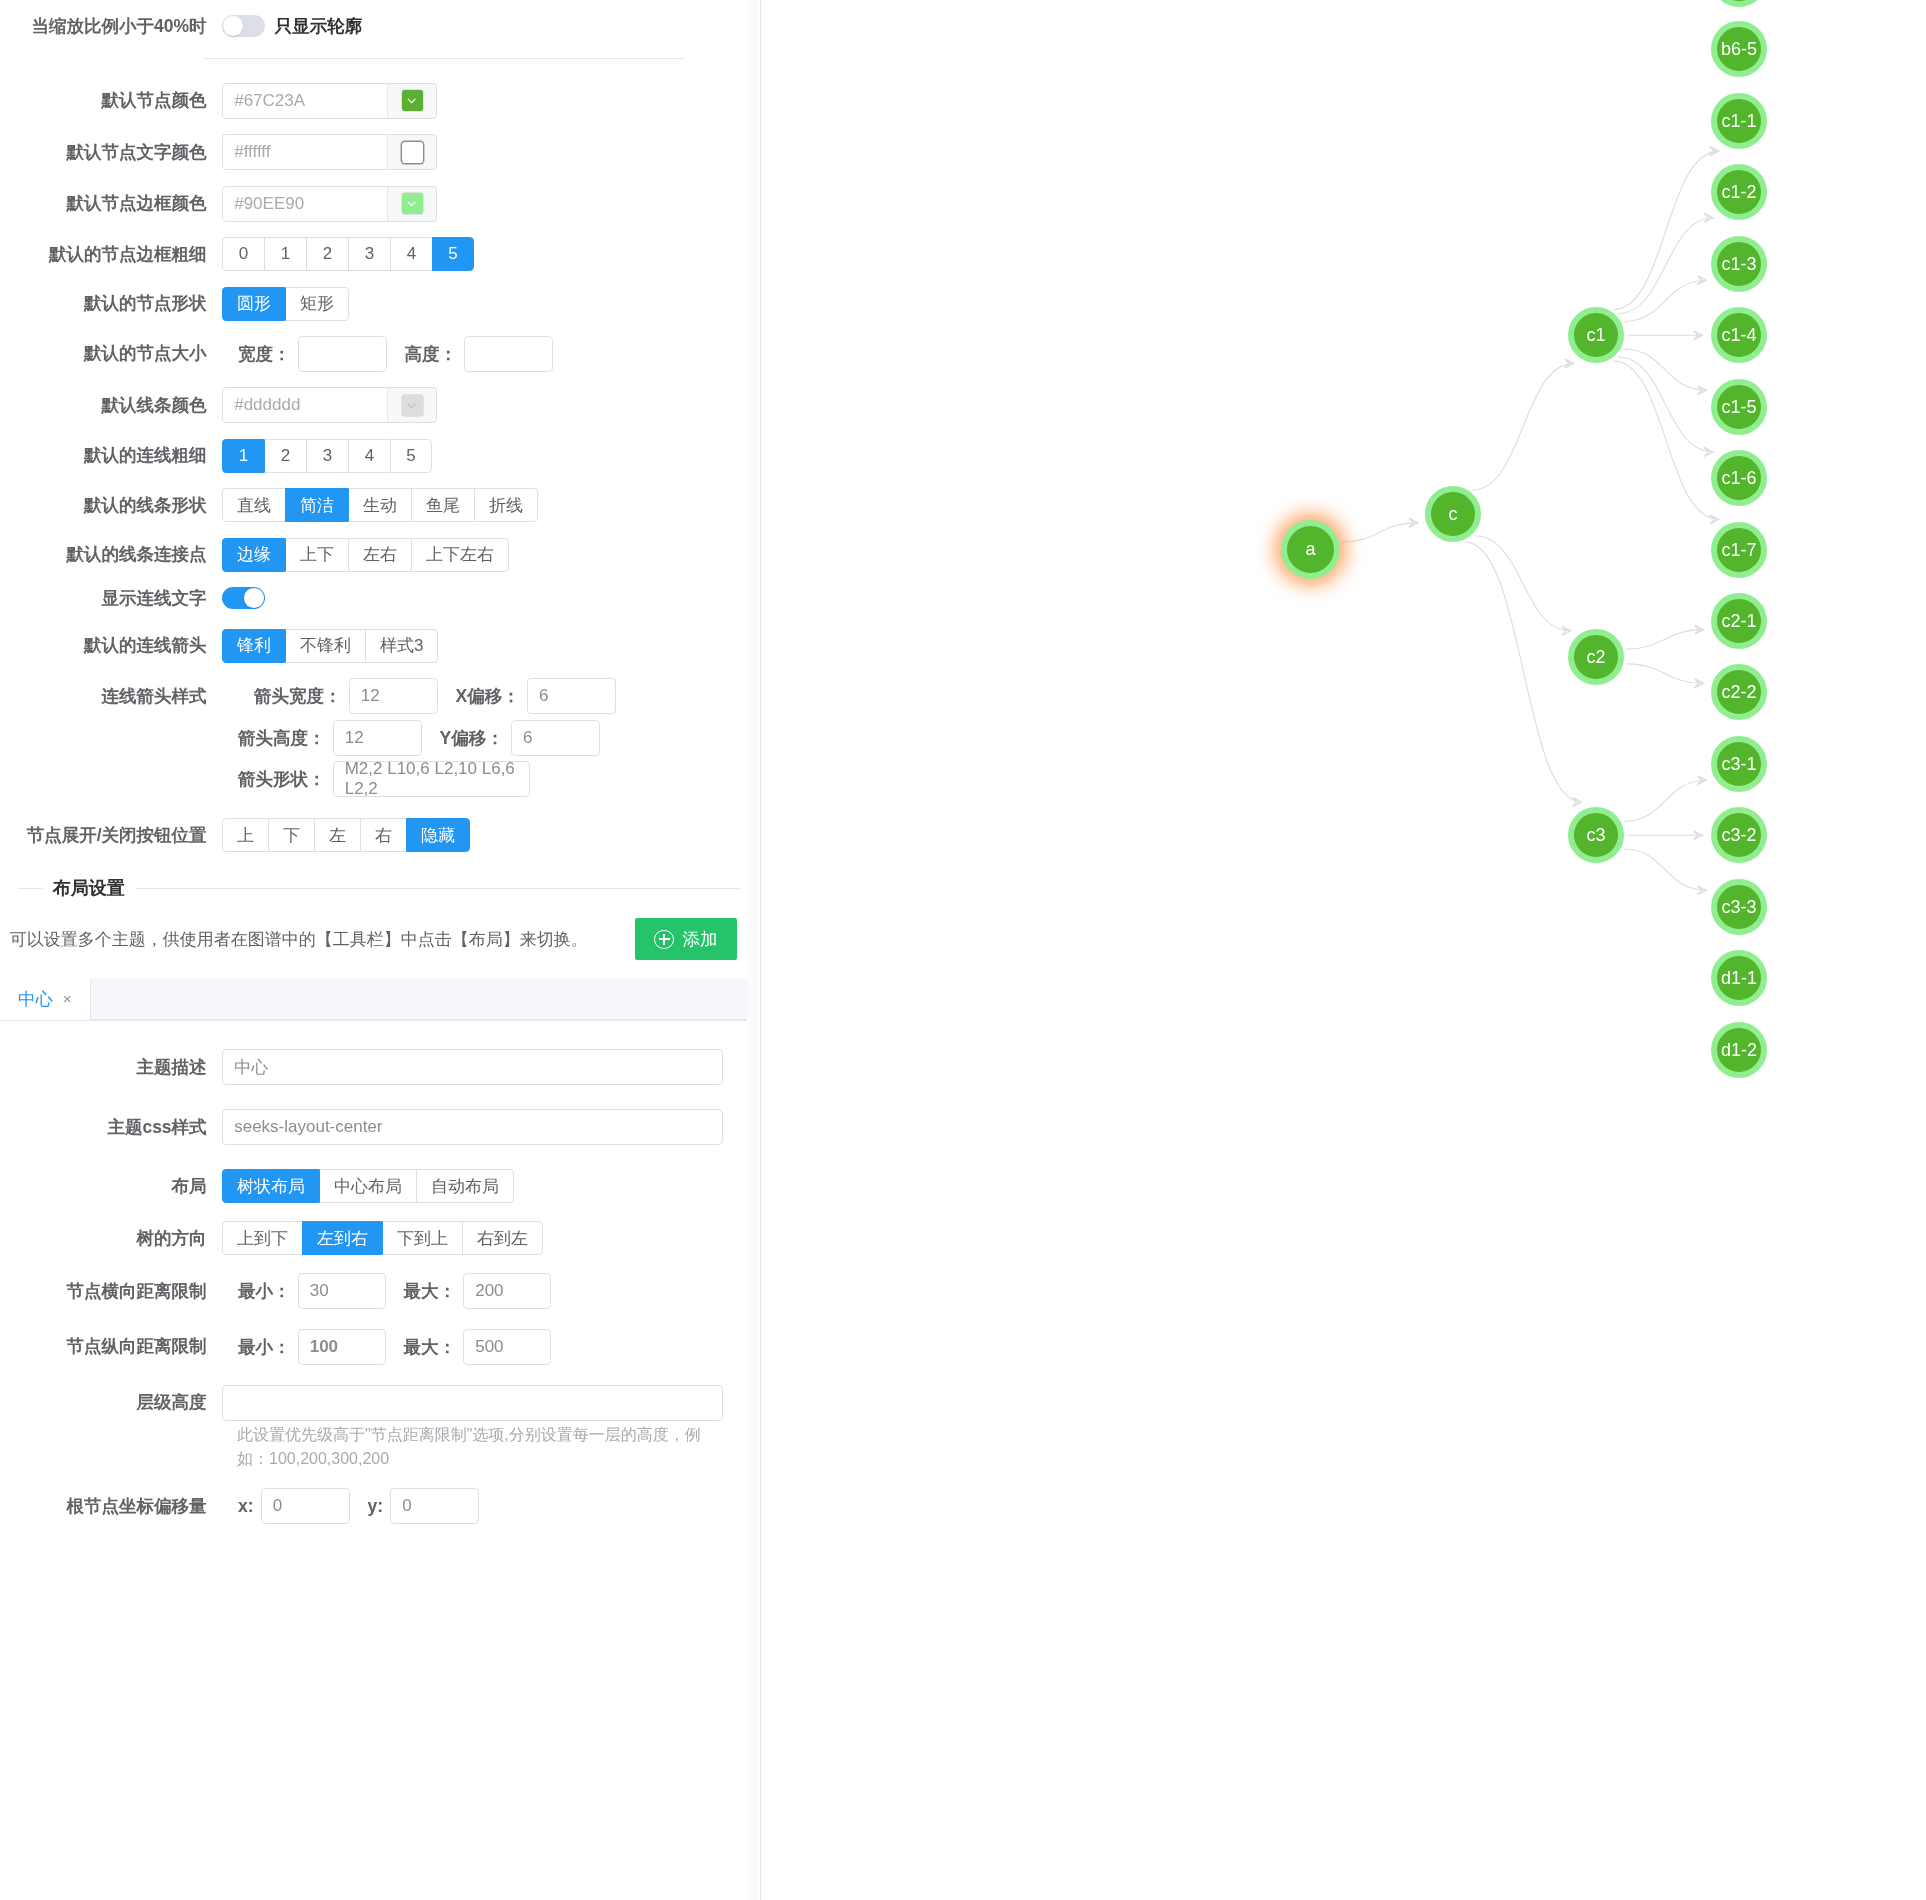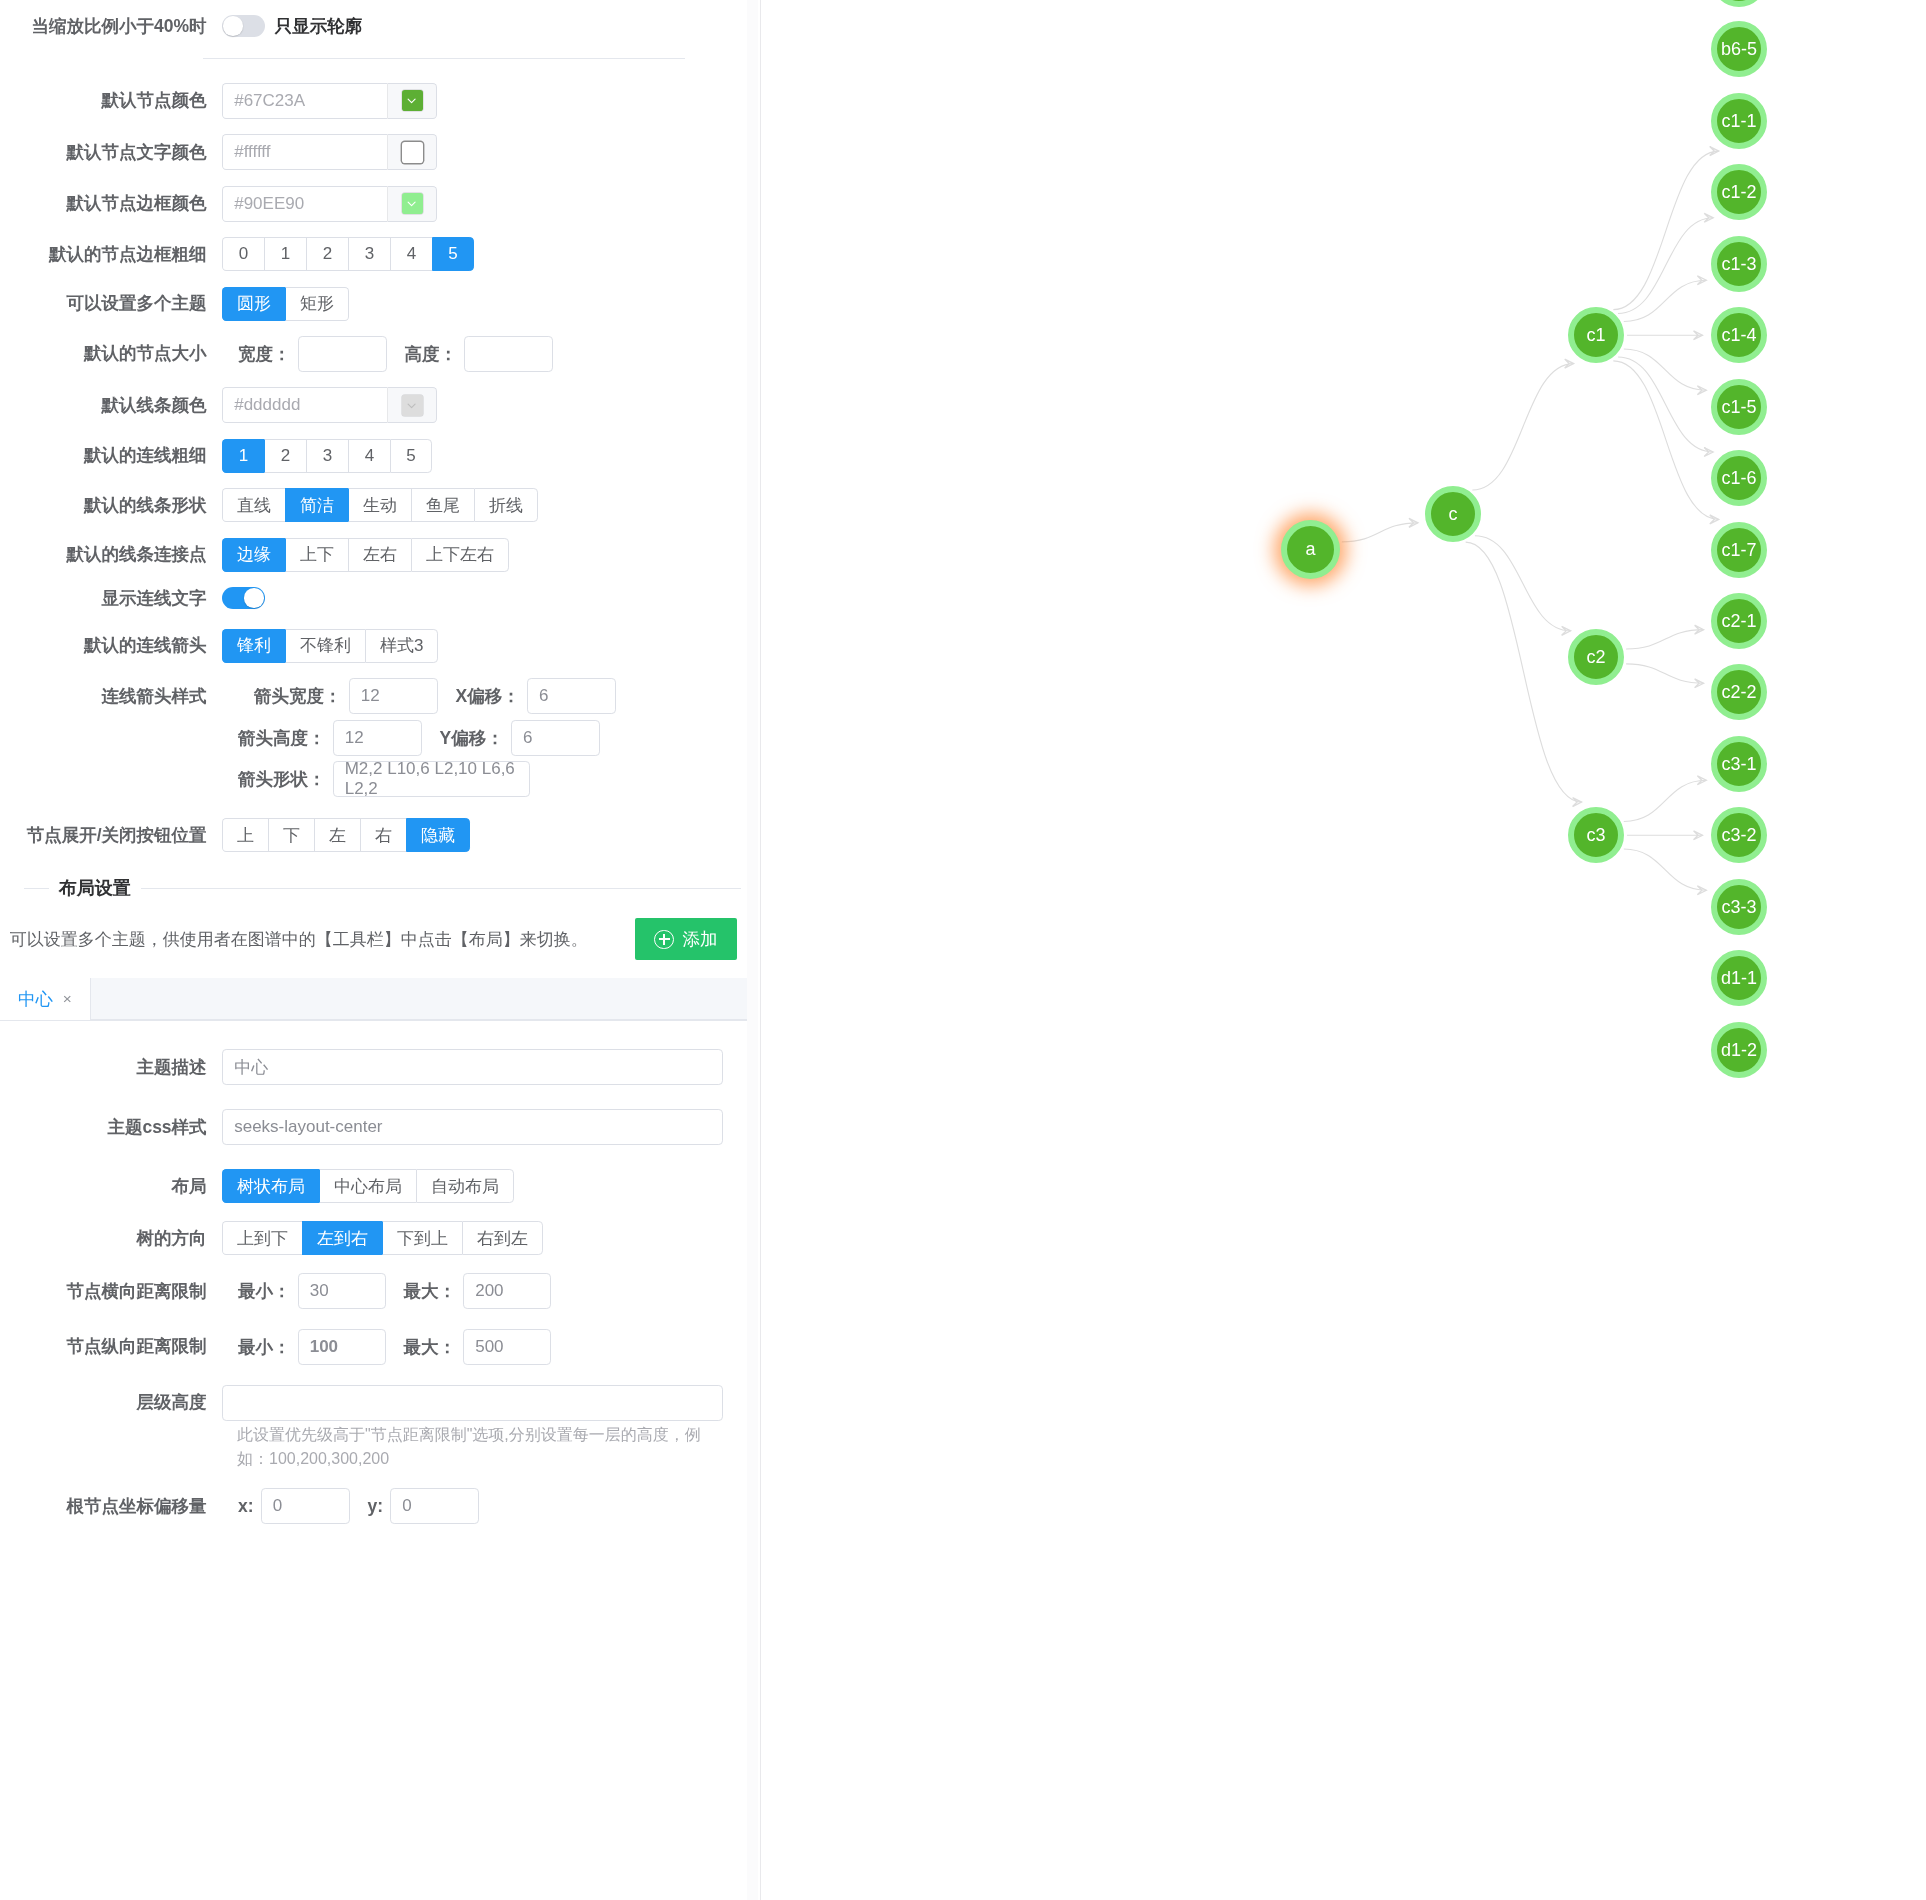--- a/index.html
+++ b/index.html
@@ -104,21 +104,21 @@
   .seg .sg:last-child { border-right:0.7px solid #dcdfe6; border-radius:0 4.2px 4.2px 0; }
   .seg .sg.active { background:#2196f3; border-color:#2196f3; color:#fff; }
   .seg .sg.active + .sg { border-left-color:#2196f3; }
 
   .sublabel { font-size:17.5px; color:#606266; font-weight:600; margin:0 7px 0 16px; white-space:nowrap;}
   .sublabel.r { margin-left:18px; }
 
   
   .section-head {
     display:flex; align-items:center; gap:9.8px;
-    margin: 24px 0 18px 0; padding-left: 24px;
+    margin: 24px 0 18px 0; padding-left: 18px;
   }
   .section-head .dash { width:25px; height:1.4px; background:#e4e7ed; }
   .section-head .title { font-size:18px; font-weight:bold; color:#303133; white-space:nowrap; }
   .section-head .line { flex:1; height:1.4px; background:#e4e7ed; margin-right:9.8px;}
 
   .hintrow { display:flex; align-items:center; padding:0 14px 0 9.8px; margin-bottom:18px;}
   .hinttext { font-size:17px; color:#606266; flex:1; }
   .btn-add {
     background:#25c36a; color:#fff; border:none; border-radius:2px;
     height:42px; padding:0 19.6px; font-size:17.5px;
@@ -237,21 +237,21 @@
               <div class="sg">1</div>
               <div class="sg">2</div>
               <div class="sg">3</div>
               <div class="sg">4</div>
               <div class="sg active">5</div>
             </div>
           </div>
       </div>
 
       <div class="row">
-        <div class="row-label">可以设置多个主题</div>
+        <div class="row-label">默认的节点形状</div>
         <div class="row-ctl">
             <div class="seg" id="seg-node-shape">
               <div class="sg active">圆形</div>
               <div class="sg">矩形</div>
             </div>
           </div>
       </div>
 
       <div class="row">
         <div class="row-label">默认的节点大小</div>

